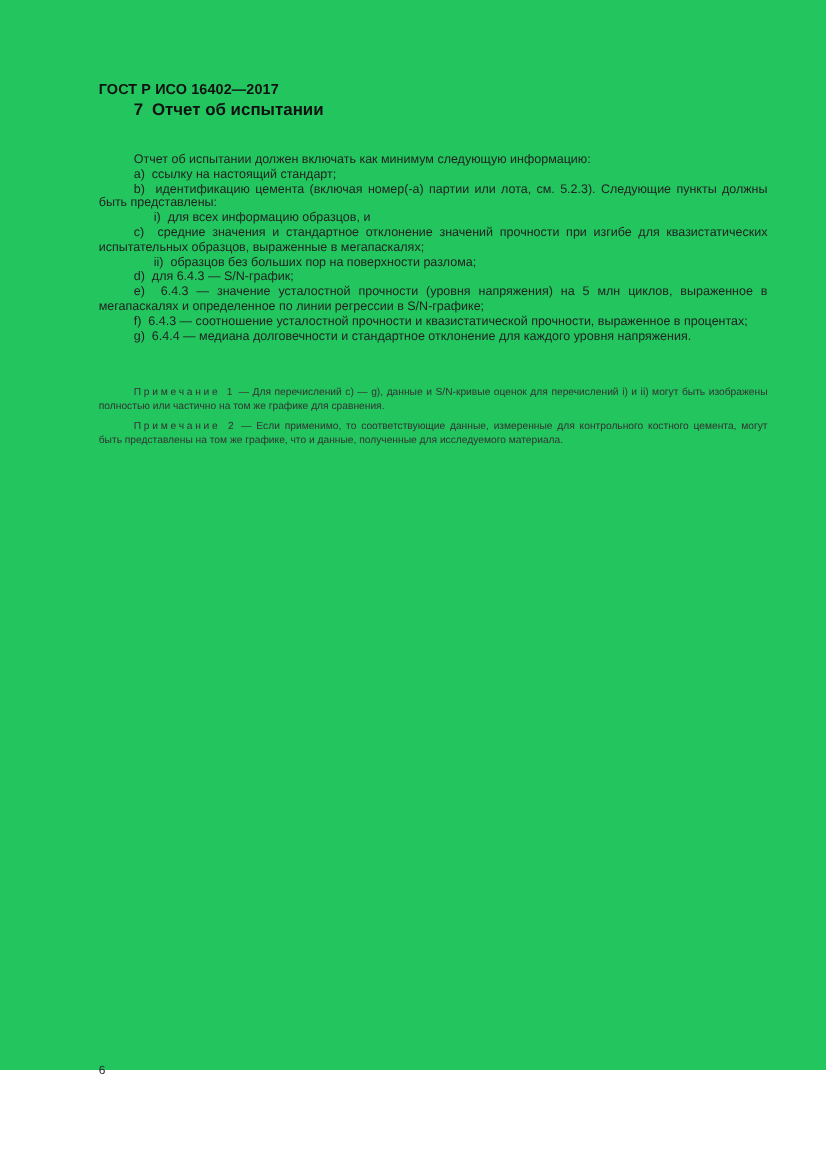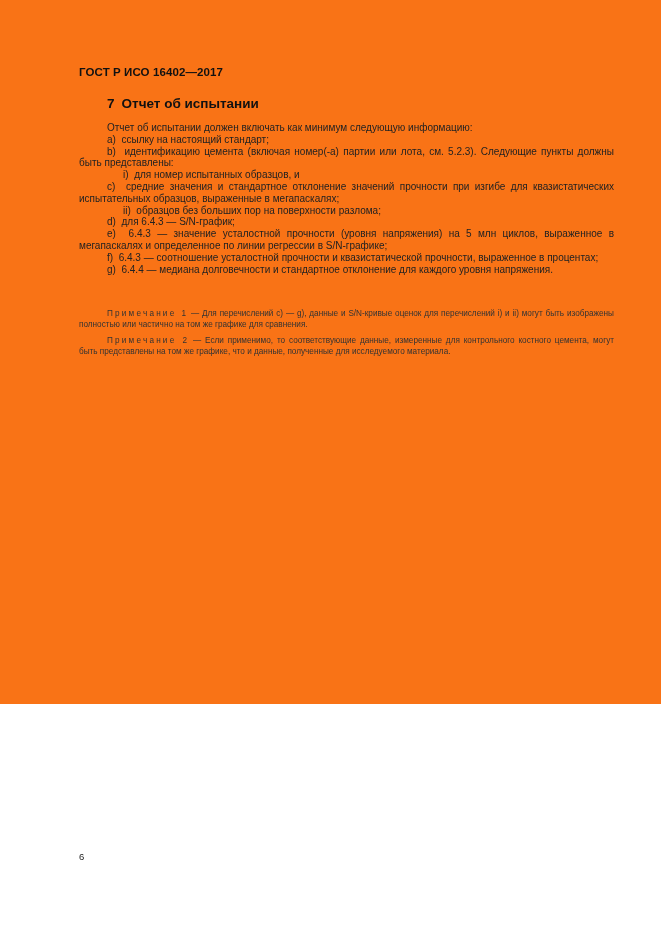--- a/index.html
+++ b/index.html
@@ -1,20 +1,20 @@
 <!DOCTYPE html>
 <html><head>
   <meta charset="utf-8">
   <style>
     html, body { margin: 0; padding: 0; background: #ffffff; }
     body { width: 661px; height: 936px; position: relative; overflow: hidden;
            font-family: "Liberation Sans", sans-serif; color: #1a1a1a; }
-    .page { position: absolute; left: 0; top: 0; width: 661px; height: 704px; background: #f97316; }
+    .page { position: absolute; left: 0; top: 0; width: 661px; height: 856px; background: #22c55e; }
     .hdr { position: absolute; left: 79px; top: 66px; font-size: 11.5px; font-weight: bold; letter-spacing: 0.1px; color: #111; }
-    .title { position: absolute; left: 107px; top: 96px; font-size: 13.5px; font-weight: bold; color: #111; }
+    .title { position: absolute; left: 107px; top: 80px; font-size: 13.5px; font-weight: bold; color: #111; }
     .title .num { margin-right: 7px; }
     .body { position: absolute; left: 79px; top: 122px; width: 535px; font-size: 10px; line-height: 11.8px; color: #222; }
     .p { margin: 0; }
     .ind { text-indent: 28px; }
     .ind2 { padding-left: 44px; }
     .just { text-align: justify; text-align-last: left; }
     .notes { position: absolute; left: 79px; top: 309px; width: 535px; font-size: 8.2px; line-height: 10.6px; color: #333; }
     .note { margin: 0 0 6px 0; text-indent: 28px; text-align: justify; text-align-last: left; }
     .spaced { letter-spacing: 2.2px; }
     .it { }
@@ -39,21 +39,21 @@
       <span>ссылку на настоящий стандарт;</span>
     </p>
 
     <p class="p ind just">
       <span>b)</span>&nbsp;
       <span>идентификацию цемента (включая номер(-а) партии или лота, см. 5.2.3). Следующие пункты должны быть представлены:</span>
     </p>
 
     <p class="p ind2">
       <span>i)</span>&nbsp;
-      <span>для номер испытанных образцов, и</span>
+      <span>для всех информацию образцов, и</span>
     </p>
 
     <p class="p ind just">
       <span>c)</span>&nbsp;
       <span>средние значения и стандартное отклонение значений прочности при изгибе для квазистатических испытательных образцов, выраженные в мегапаскалях;</span>
     </p>
 
     <p class="p ind2">
       <span>ii)</span>&nbsp;
       <span>образцов без больших пор на поверхности разлома;</span>

